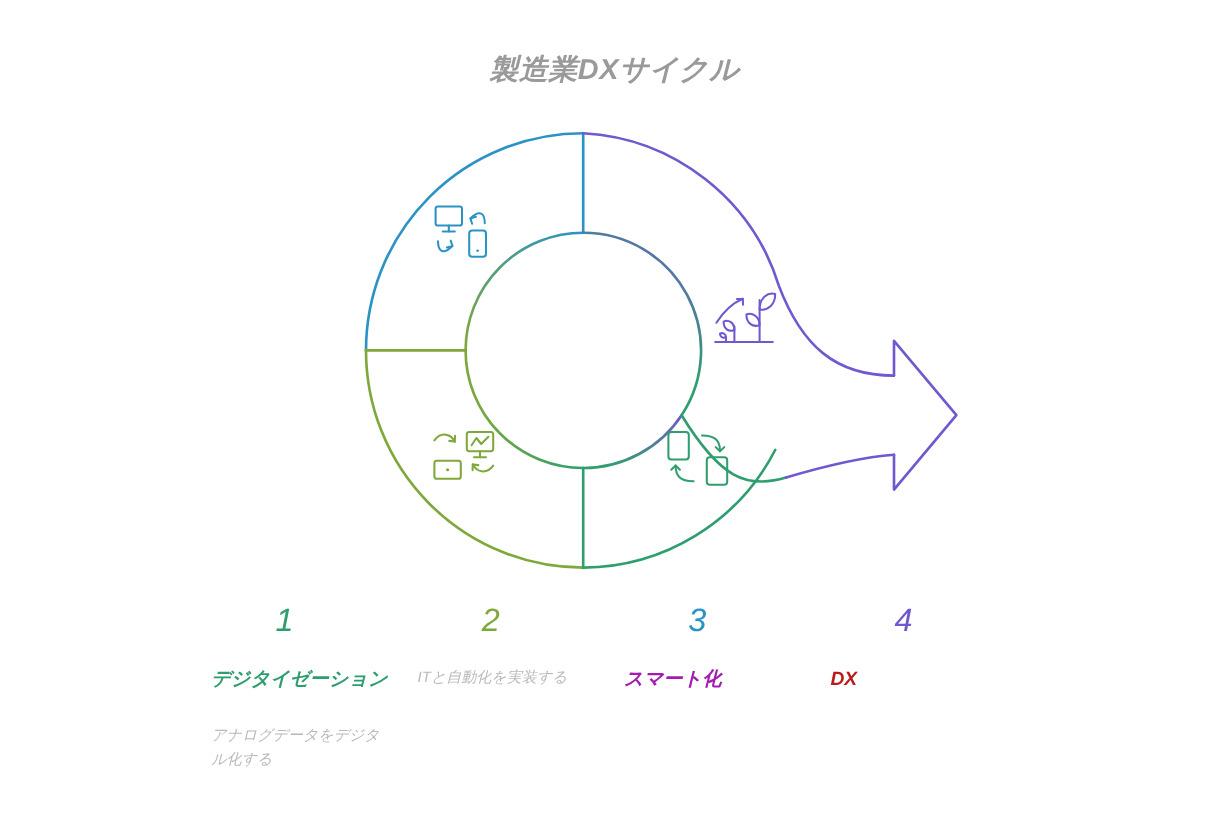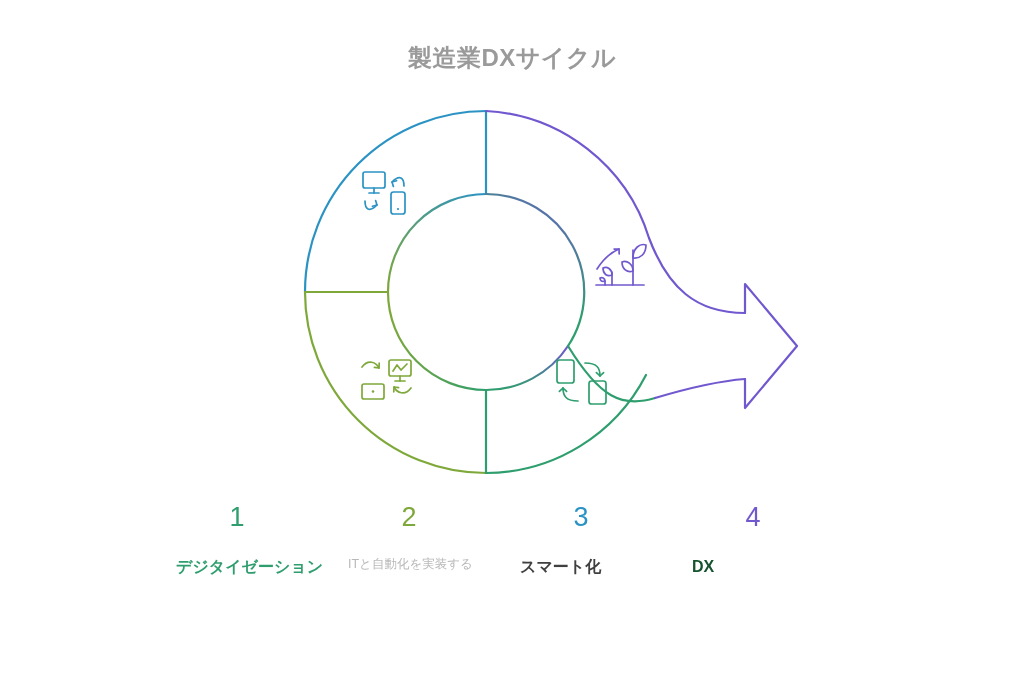--- a/index.html
+++ b/index.html
@@ -11,20 +11,21 @@
     width: 1024px;
     height: 683px;
     font-family: "Liberation Sans", "DejaVu Sans", sans-serif;
     position: relative;
     overflow: hidden;
   }
   #stage {
     position: relative;
     width: 960px;
     height: 683px;
+    font-style: italic;
   }
   #chart-title {
     position: absolute;
     left: 0;
     top: 42px;
     width: 1024px;
     text-align: center;
     font-size: 24px;
     font-weight: bold;
     color: #9a9a9a;
@@ -197,31 +198,32 @@
       <path d="M 597 269 C 604 258 612 252 619 249"></path>
       <path d="M 619 249 l -4.9 0.1 M 619 249 l 0.2 4.9"></path>
     </g>
   </svg>
 
   <div id="legend">
 
     <div class="legend-item">
       <div class="legend-number" style="color:#2f9e6e">1</div>
       <div class="legend-label" style="color:#2f9e6e">デジタイゼーション</div>
+      <div class="legend-desc">アナログデータをデジタル化する</div>
     </div>
 
     <div class="legend-item">
       <div class="legend-number" style="color:#7fa83a">2</div>
       <div class="legend-desc">ITと自動化を実装する</div>
     </div>
 
     <div class="legend-item">
       <div class="legend-number" style="color:#2b93c4">3</div>
-      <div class="legend-label" style="color:#404040">スマート化</div>
+      <div class="legend-label" style="color:#a21caf">スマート化</div>
     </div>
 
     <div class="legend-item">
       <div class="legend-number" style="color:#7158cf">4</div>
-      <div class="legend-label" style="color:#14532d">DX</div>
+      <div class="legend-label" style="color:#b91c1c">DX</div>
     </div>
 
   </div>
 </div>
 
 </body></html>

